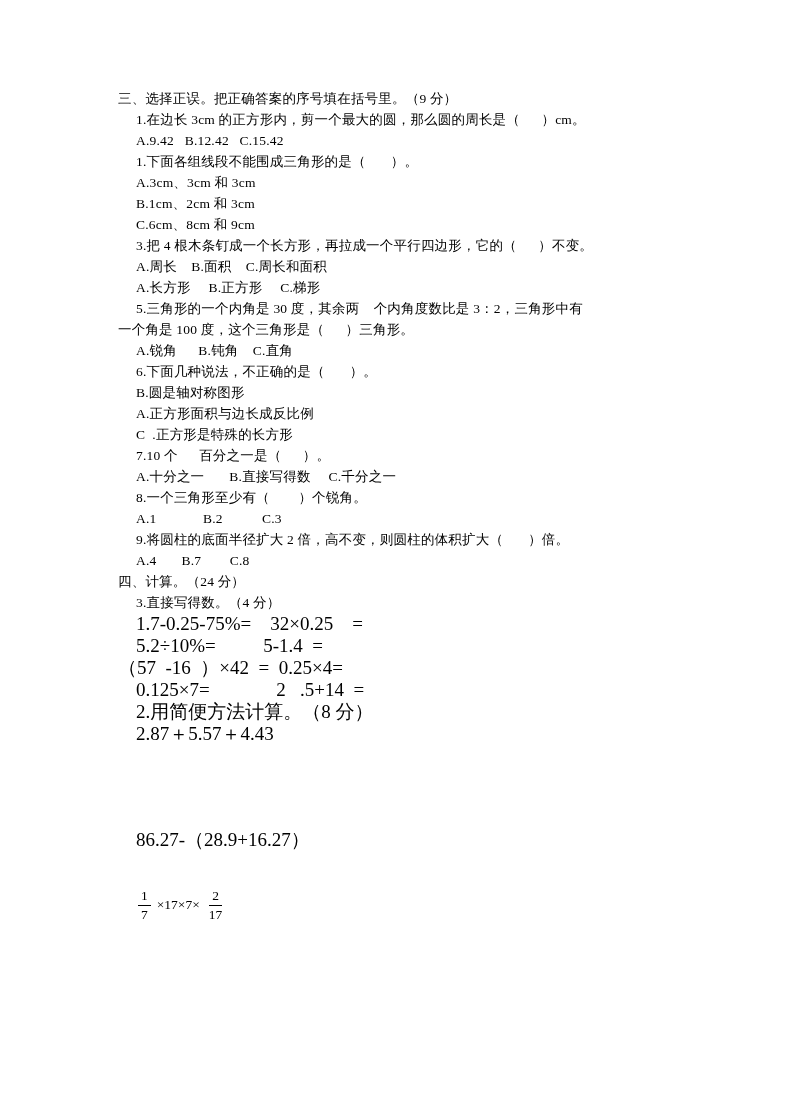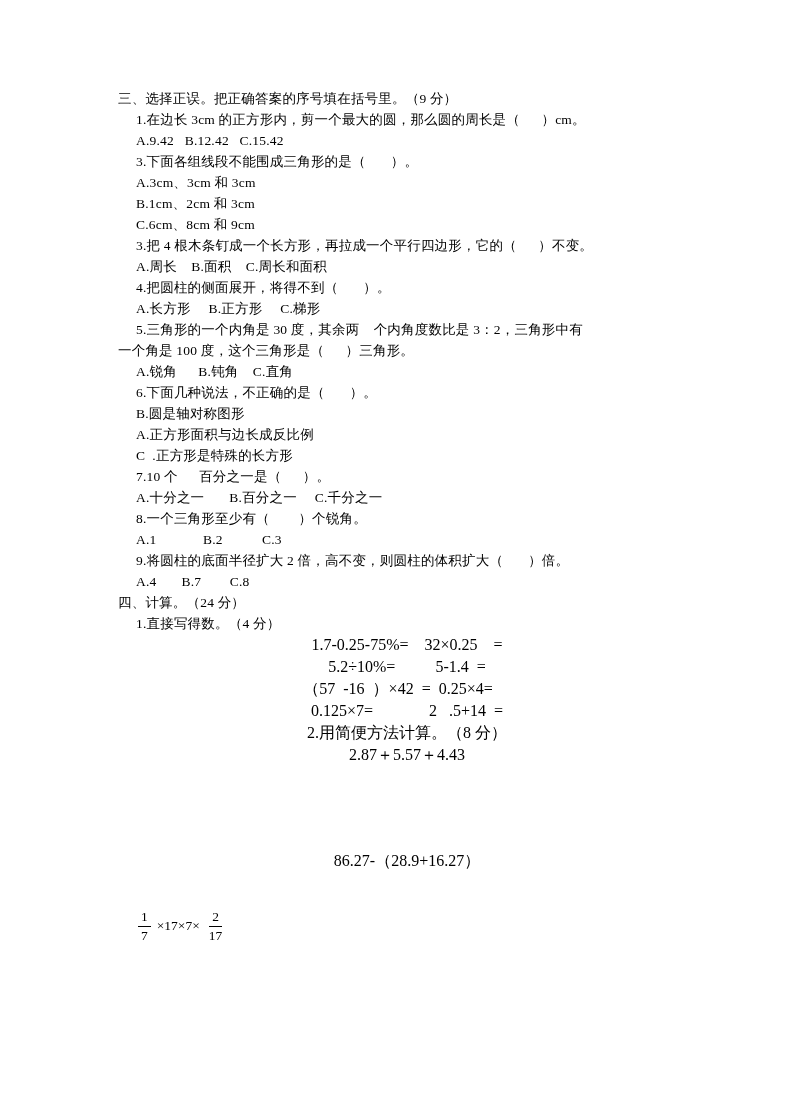--- a/index.html
+++ b/index.html
@@ -36,24 +36,23 @@
   }
   .indent1 {
     text-indent: 18px;
   }
   .indent0 {
     text-indent: 0;
   }
   .gap-xl { height: 42px; }
 
   .calcline {
-    font-size: 16px;
+    font-size: 19px;
     line-height: 22px;
     white-space: pre-wrap;
-    text-align: center;
   }
 
   .frac-row {
     display: flex;
     align-items: center;
     font-size: 13.5px;
     padding-left: 18px;
     margin-top: 30px;
   }
   .frac {
@@ -81,44 +80,43 @@
 </head>
 <body>
 
 <div class="page">
   <div class="content">
 
     <div class="line indent0">三、选择正误。把正确答案的序号填在括号里。（9 分）</div>
 
     <div class="line indent1">1.在边长 3cm 的正方形内，剪一个最大的圆，那么圆的周长是（      ）cm。</div>
     <div class="line indent1">A.9.42   B.12.42   C.15.42</div>
-    <div class="line indent1">3.下面各组线段不能围成三角形的是（       ）。</div>
+    <div class="line indent1">1.下面各组线段不能围成三角形的是（       ）。</div>
     <div class="line indent1">A.3cm、3cm 和 3cm</div>
     <div class="line indent1">B.1cm、2cm 和 3cm</div>
     <div class="line indent1">C.6cm、8cm 和 9cm</div>
     <div class="line indent1">3.把 4 根木条钉成一个长方形，再拉成一个平行四边形，它的（      ）不变。</div>
     <div class="line indent1">A.周长    B.面积    C.周长和面积</div>
-    <div class="line indent1">4.把圆柱的侧面展开，将得不到（       ）。</div>
     <div class="line indent1">A.长方形     B.正方形     C.梯形</div>
     <div class="line indent1">5.三角形的一个内角是 30 度，其余两    个内角度数比是 3：2，三角形中有</div>
     <div class="line indent0">一个角是 100 度，这个三角形是（      ）三角形。</div>
     <div class="line indent1">A.锐角      B.钝角    C.直角</div>
     <div class="line indent1">6.下面几种说法，不正确的是（       ）。</div>
     <div class="line indent1">B.圆是轴对称图形</div>
     <div class="line indent1">A.正方形面积与边长成反比例</div>
     <div class="line indent1">C  .正方形是特殊的长方形</div>
     <div class="line indent1">7.10 个      百分之一是（      ）。</div>
-    <div class="line indent1">A.十分之一       B.百分之一     C.千分之一</div>
+    <div class="line indent1">A.十分之一       B.直接写得数     C.千分之一</div>
     <div class="line indent1">8.一个三角形至少有（        ）个锐角。</div>
     <div class="line indent1">A.1             B.2           C.3</div>
     <div class="line indent1">9.将圆柱的底面半径扩大 2 倍，高不变，则圆柱的体积扩大（       ）倍。</div>
     <div class="line indent1">A.4       B.7        C.8</div>
 
     <div class="line indent0">四、计算。（24 分）</div>
-    <div class="line indent1">1.直接写得数。（4 分）</div>
+    <div class="line indent1">3.直接写得数。（4 分）</div>
 
     <div class="calcline indent1" style="text-indent:18px">1.7-0.25-75%=    32×0.25    =</div>
     <div class="calcline indent1" style="text-indent:18px">5.2÷10%=          5-1.4  =</div>
     <div class="calcline indent0">（57  -16  ）×42  =  0.25×4=</div>
     <div class="calcline indent1" style="text-indent:18px">0.125×7=              2   .5+14  =</div>
     <div class="calcline indent1" style="text-indent:18px">2.用简便方法计算。（8 分）</div>
     <div class="calcline indent1" style="text-indent:18px">2.87＋5.57＋4.43</div>
 
     <div class="gap-xl"></div>
 

